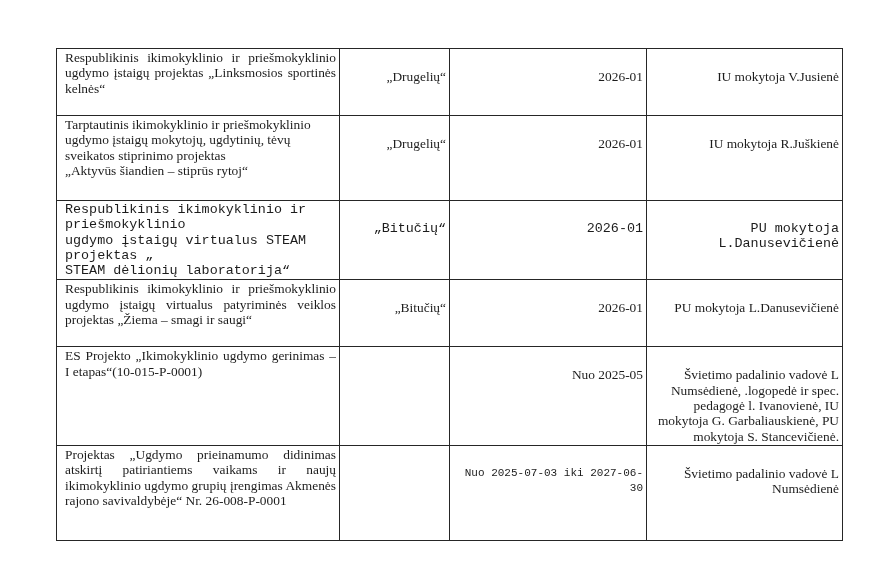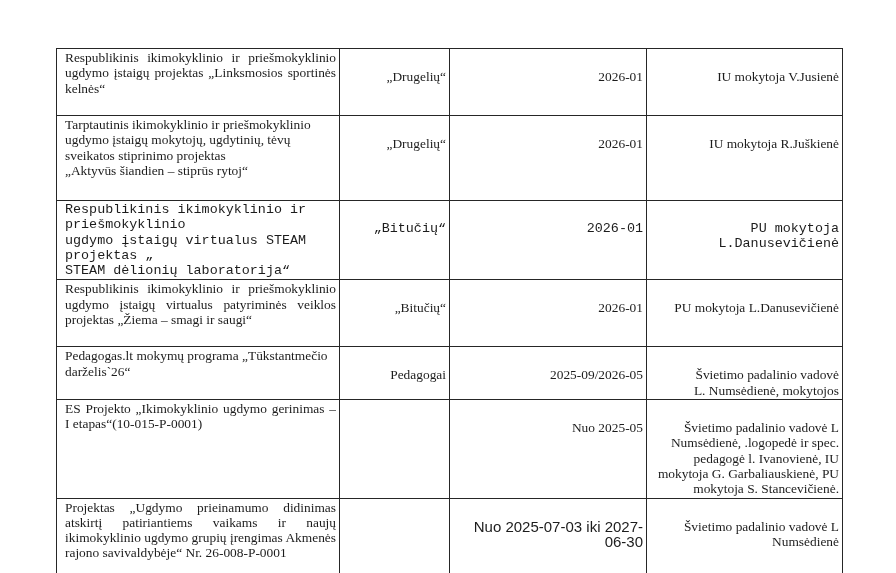--- a/index.html
+++ b/index.html
@@ -30,22 +30,22 @@
   }
   
   td.c-project { text-align: left; white-space: pre-line; padding-left: 8px; }
   td.c-project.just { text-align: justify; white-space: normal; }
   td.c-group, td.c-date, td.c-resp {
     text-align: right;
     white-space: pre-line;
     padding-top: 20px;
   }
   td.date-sans {
-    font-family: Liberation Sans, sans-serif;
-    font-size: 15px;
+    font-family: Liberation Mono, monospace;
+    font-size: 11px;
   }
   
   tr.r0 > td { height: 45px; }
   tr.r1 > td { height: 63px; }
   tr.r2 > td { height: 29px; }
   tr.r3 > td { height: 46px; font-family: Liberation Mono, monospace; }
   tr.r4 > td { height: 45px; }
   tr.r5 > td { height: 30px; }
   tr.r6 > td { height: 73px; }
   tr.r7 > td { height: 48px; }
@@ -85,28 +85,20 @@
         <td class="c-group">„Bitučių“</td>
         <td class="c-date">2026-01</td>
         <td class="c-resp">PU mokytoja L.Danusevičienė</td>
       </tr>
       <tr class="r4">
         <td class="c-project just">Respublikinis ikimokyklinio ir priešmokyklinio ugdymo įstaigų virtualus patyriminės veiklos projektas „Žiema – smagi ir saugi“</td>
         <td class="c-group">„Bitučių“</td>
         <td class="c-date">2026-01</td>
         <td class="c-resp">PU mokytoja L.Danusevičienė</td>
       </tr>
-      <tr class="r5">
-        <td class="c-project">Pedagogas.lt mokymų programa „Tūkstantmečio
-darželis`26“</td>
-        <td class="c-group">Pedagogai</td>
-        <td class="c-date">2025-09/2026-05</td>
-        <td class="c-resp">Švietimo padalinio vadovė
-L. Numsėdienė, mokytojos</td>
-      </tr>
       <tr class="r6">
         <td class="c-project just">ES Projekto „Ikimokyklinio ugdymo gerinimas – I etapas“(10-015-P-0001)</td>
         <td class="c-group"></td>
         <td class="c-date">Nuo 2025-05</td>
         <td class="c-resp">Švietimo padalinio vadovė L
 Numsėdienė, .logopedė ir spec.
 pedagogė l. Ivanovienė, IU
 mokytoja G. Garbaliauskienė, PU
 mokytoja S. Stancevičienė.</td>
       </tr>

